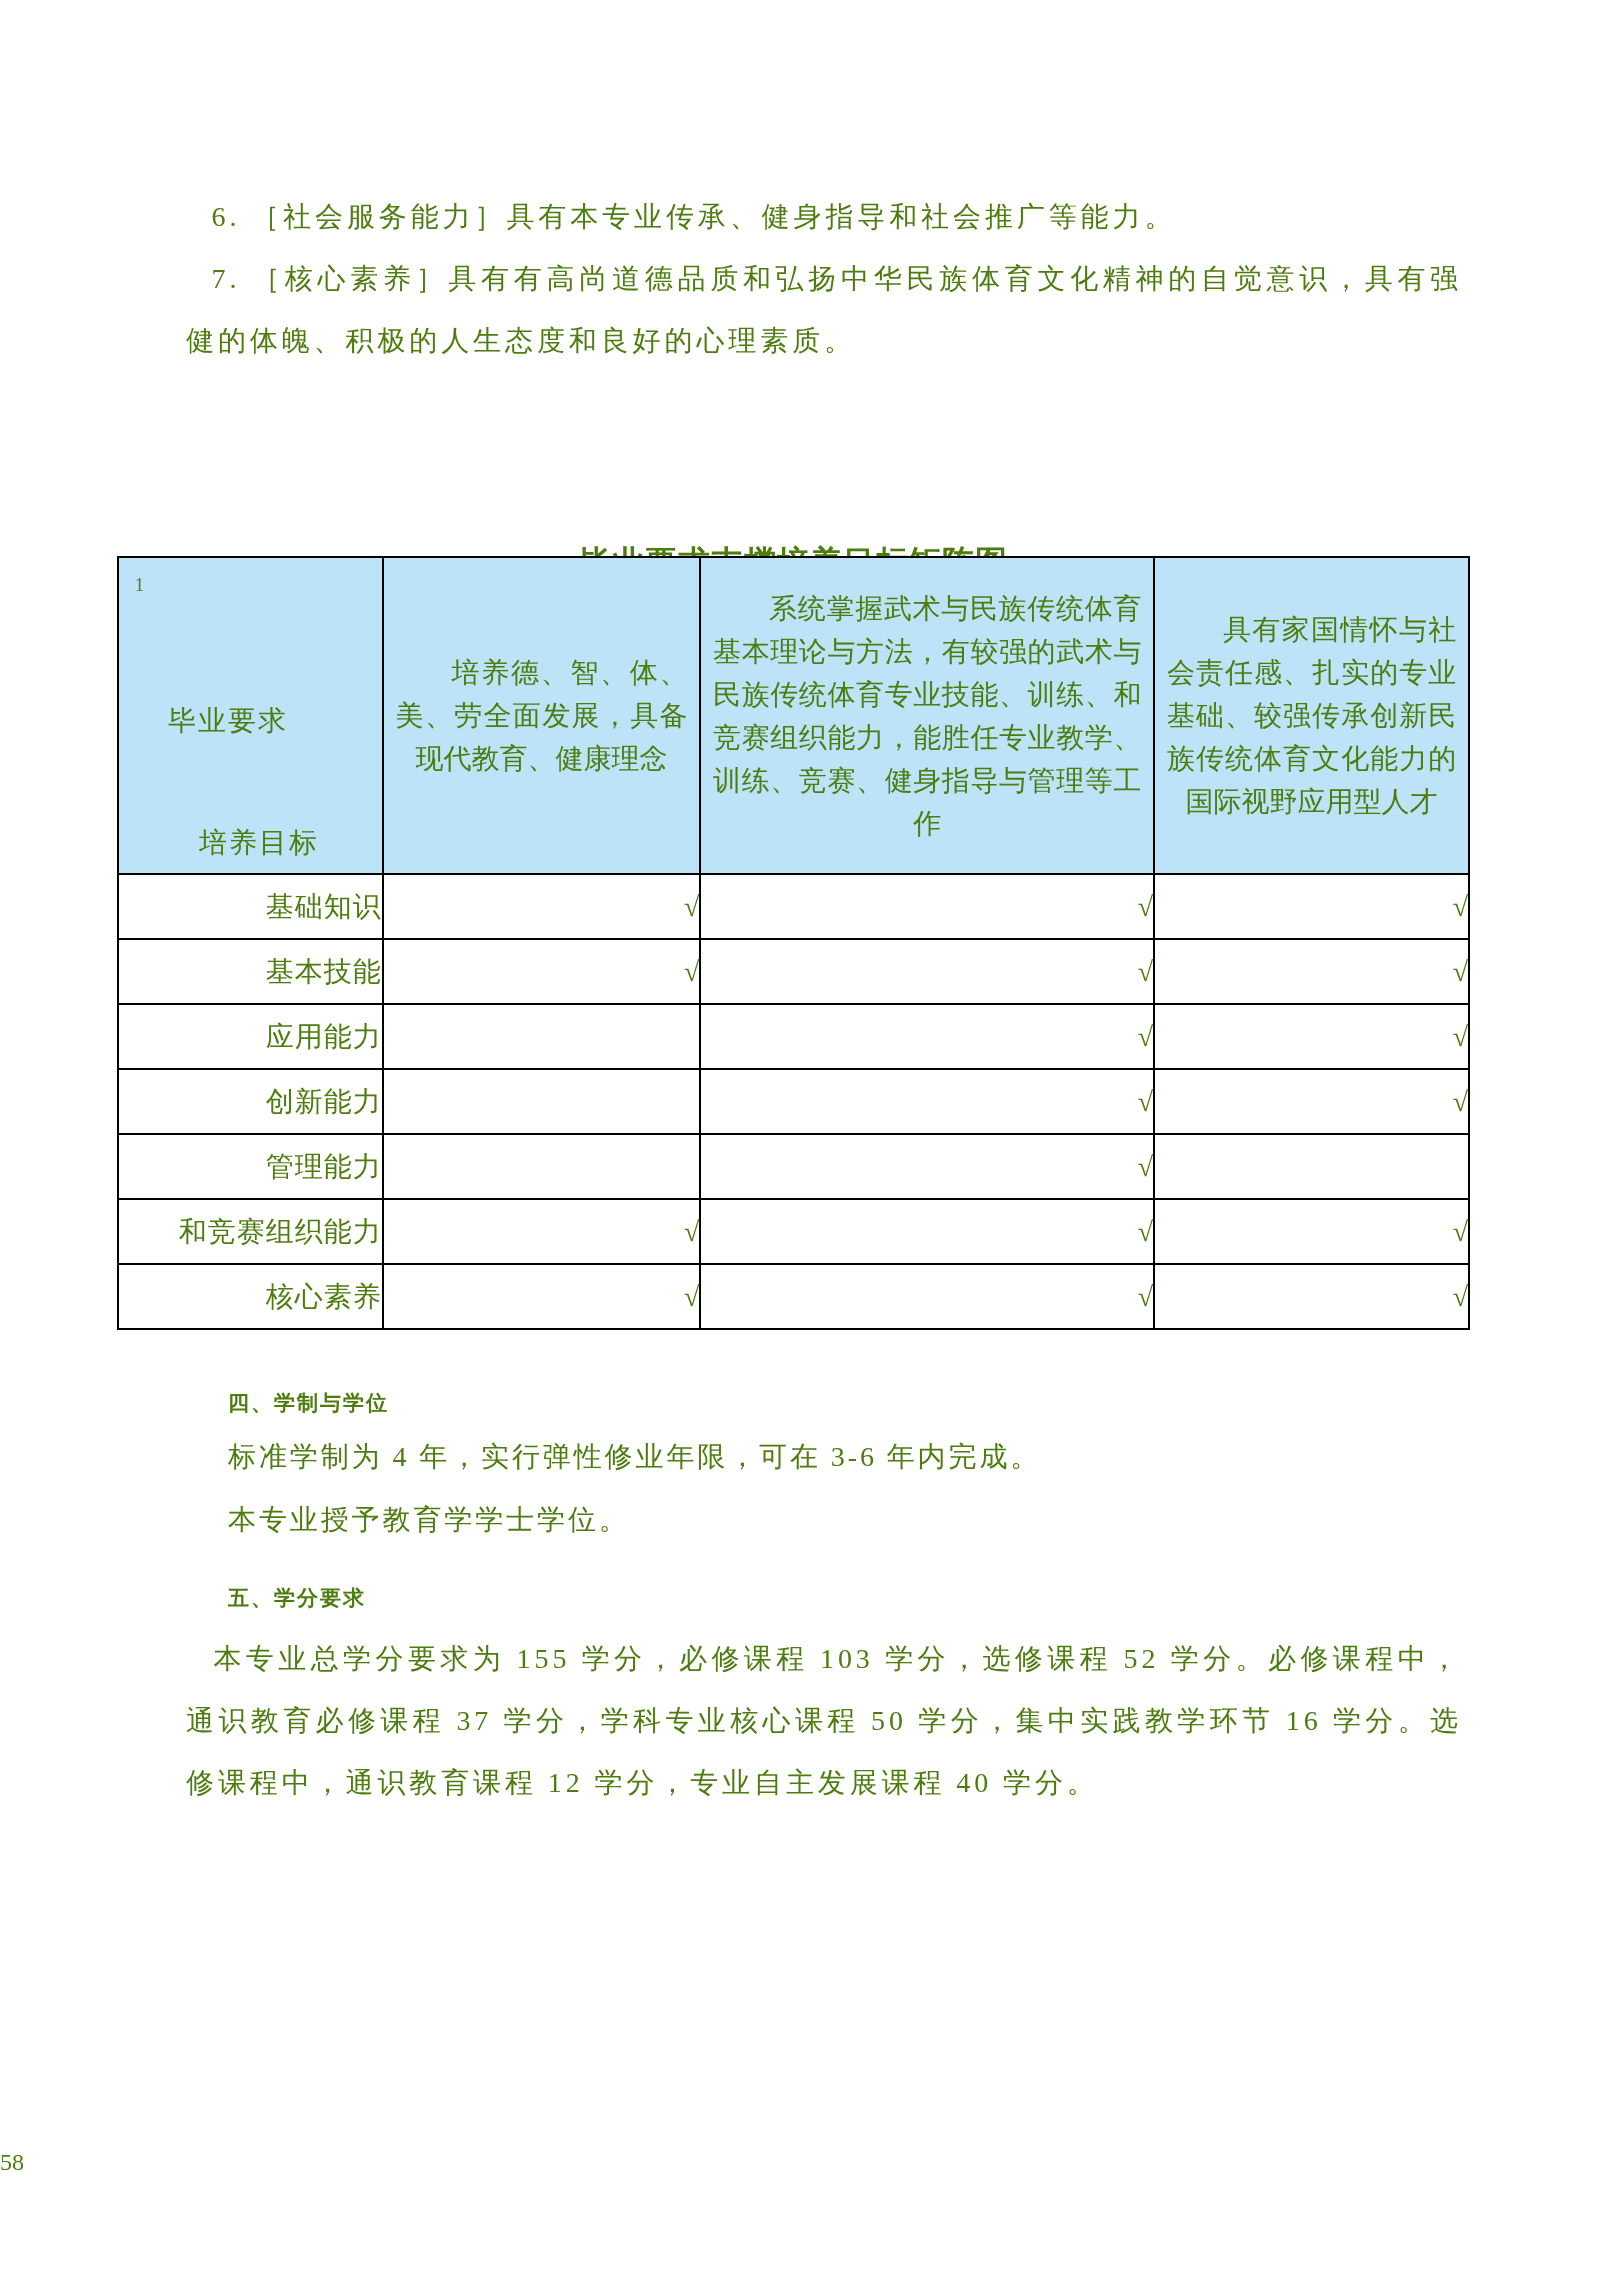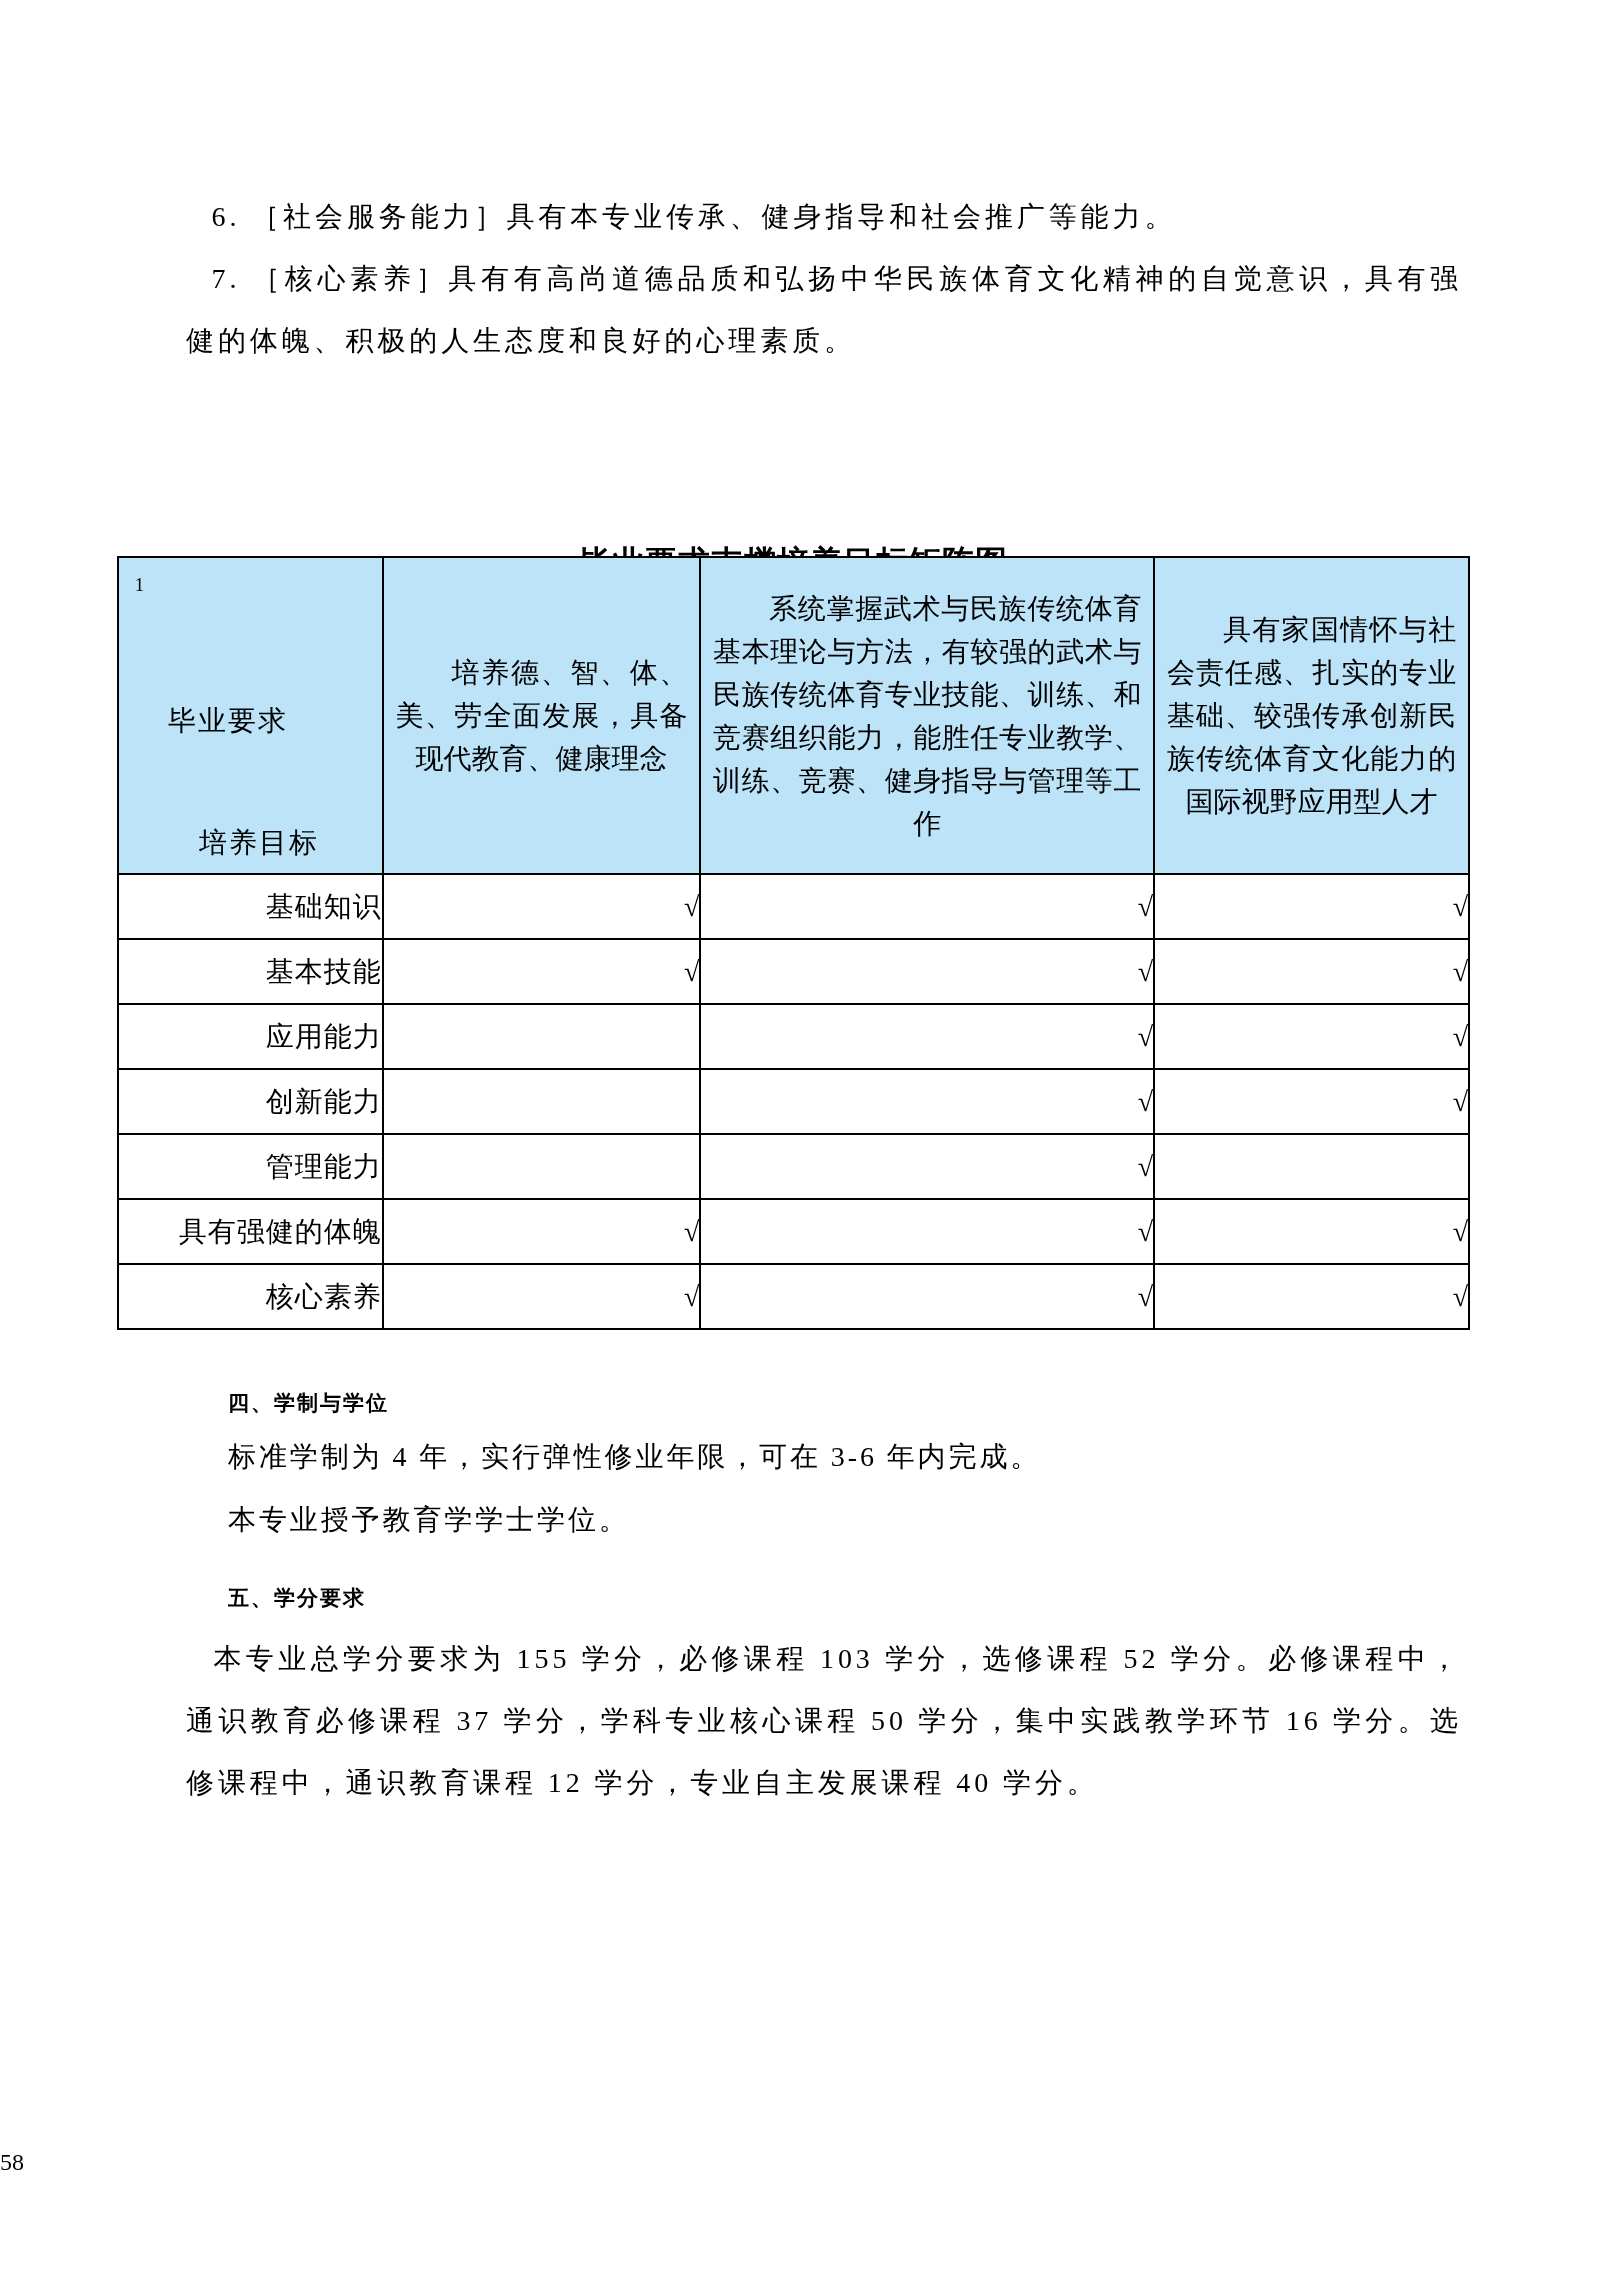--- a/index.html
+++ b/index.html
@@ -2,21 +2,21 @@
 <html><head>
 <meta charset="utf-8">
 <style>
   * { margin:0; padding:0; box-sizing:border-box; }
   html,body { background:#ffffff; }
   .sheet {
     position:relative;
     width:1621px; height:2293px;
     background:#ffffff;
     font-family:"Liberation Serif","DejaVu Serif",serif;
-    color:#000000;
+    color:#4d7c0f;
     overflow:hidden;
   }
 
   
   .intro {
     position:absolute; top:186px; left:186px; width:1276px;
     font-size:28px; line-height:62px;
     letter-spacing:3.9px;
     text-align:justify;
   }
@@ -147,21 +147,21 @@
         <td class="check">√</td>
         <td class="check">√</td>
       </tr>
       <tr class="body">
         <td class="rlabel">管理能力</td>
         <td class="check"></td>
         <td class="check">√</td>
         <td class="check"></td>
       </tr>
       <tr class="body">
-        <td class="rlabel">具有强健的体魄</td>
+        <td class="rlabel">和竞赛组织能力</td>
         <td class="check">√</td>
         <td class="check">√</td>
         <td class="check">√</td>
       </tr>
       <tr class="body">
         <td class="rlabel">核心素养</td>
         <td class="check">√</td>
         <td class="check">√</td>
         <td class="check">√</td>
       </tr>

